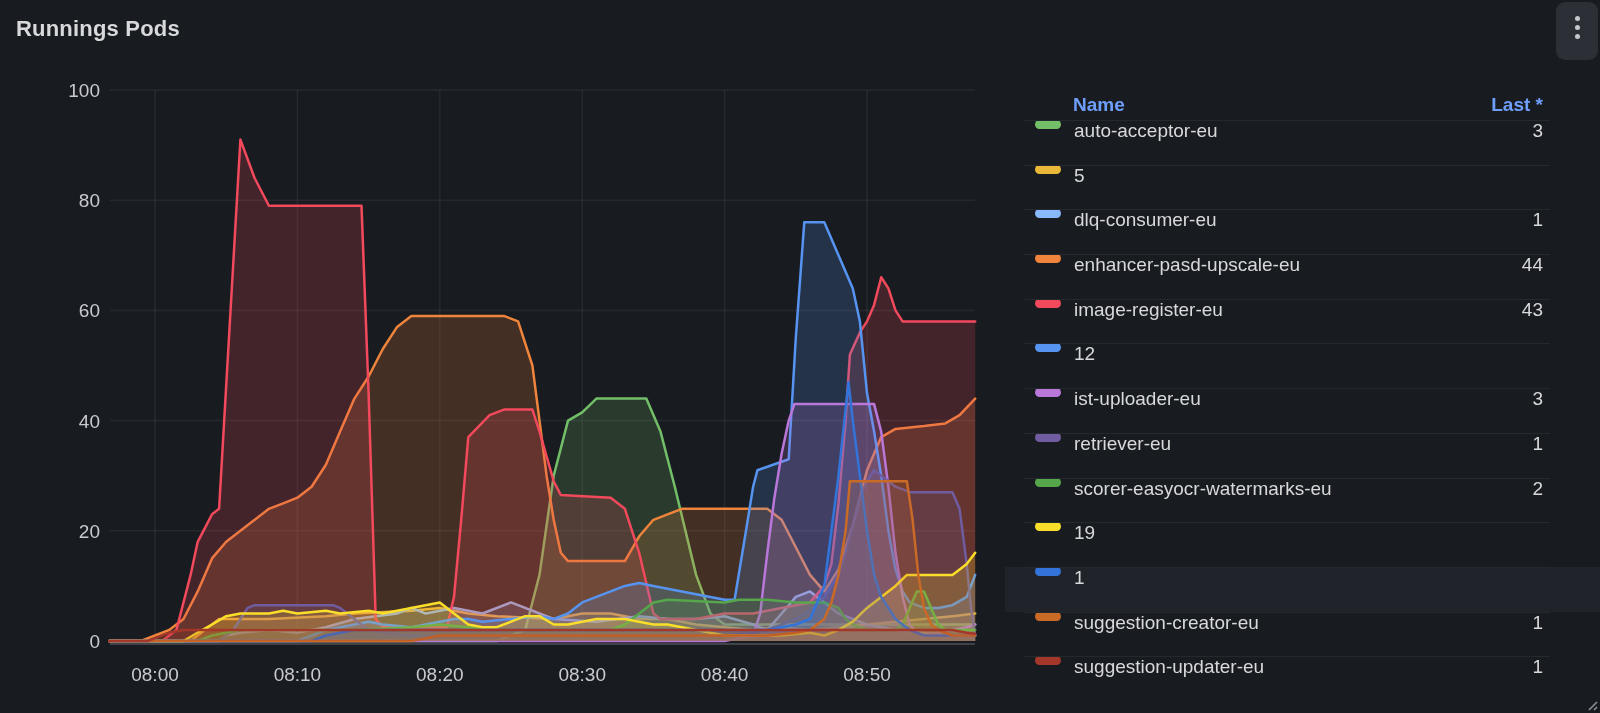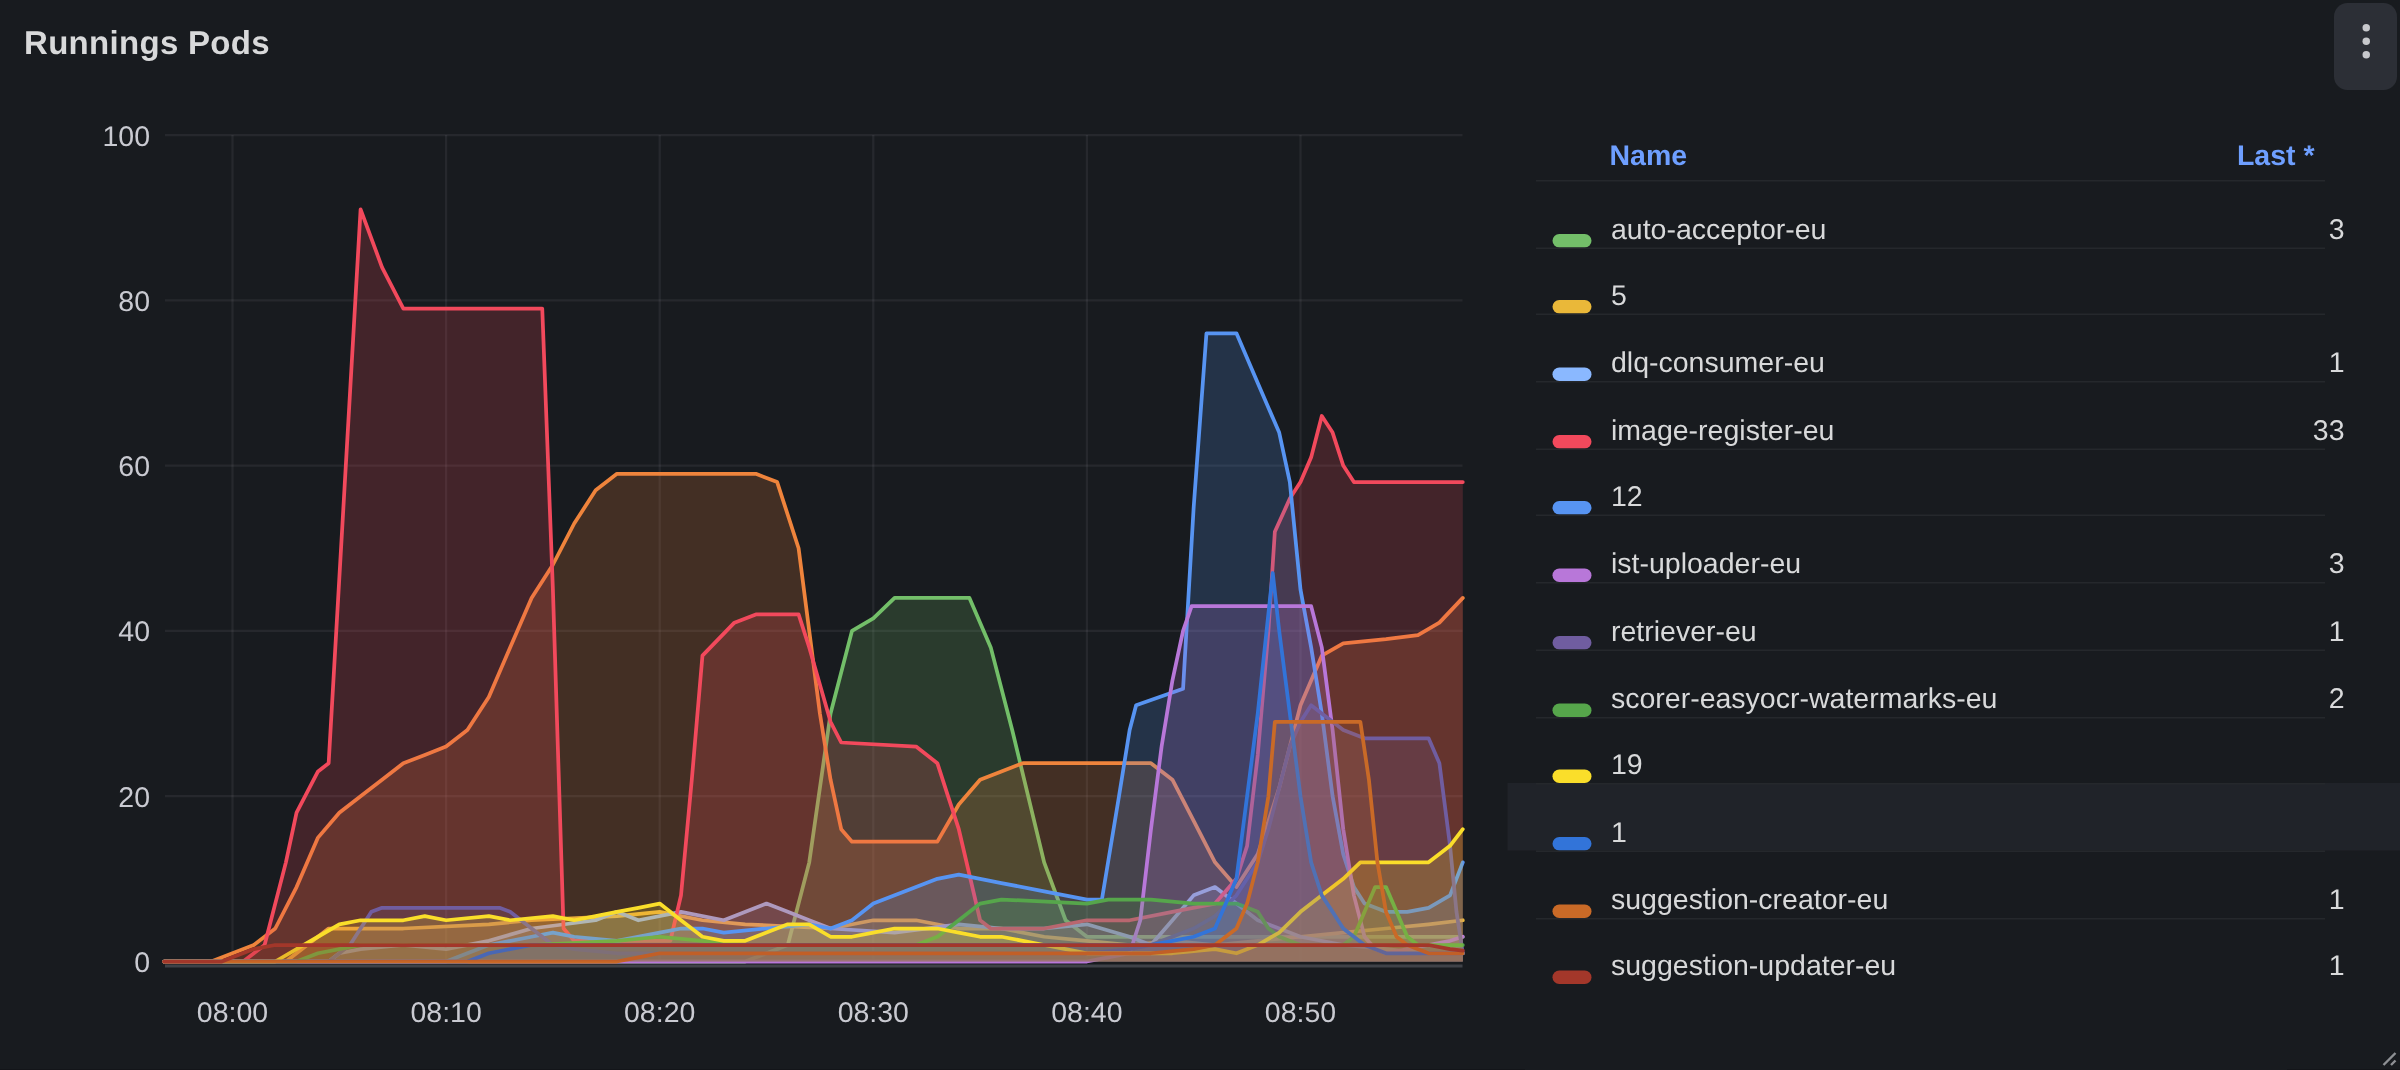--- a/index.html
+++ b/index.html
@@ -10,22 +10,22 @@
   .kebab-btn{position:absolute;top:2px;right:2px;width:42px;height:58px;background:#2C2F36;
              border-radius:9px;display:flex;align-items:flex-start;justify-content:center;
              padding-top:14px;box-sizing:border-box;cursor:pointer;}
   .kebab-dots{display:flex;flex-direction:column;gap:4px;}
   .kebab-dots i{width:5px;height:5px;border-radius:50%;background:#C7C8CC;display:block;}
   #chart-wrap{position:absolute;left:0;top:0;width:1000px;height:713px;}
   #legend{position:absolute;left:1005px;top:78px;width:595px;}
   .legend-header{display:flex;justify-content:space-between;align-items:center;height:42px;
                  padding:0 57px 0 68px;font-size:19px;font-weight:700;color:#6E9FFF;}
   .legend-header span{cursor:pointer;margin-top:12px;}
-  .legend-row{position:relative;height:44.7px;display:flex;align-items:flex-end;
-              box-sizing:border-box;padding-left:30px;padding-right:37px;cursor:pointer;}
+  .legend-row{position:relative;height:44.7px;display:flex;align-items:flex-start;
+              box-sizing:border-box;padding-left:30px;padding-right:57px;cursor:pointer;}
   .legend-row::before{content:"";position:absolute;left:19px;right:50px;top:0;height:1px;background:#25282C;}
   .legend-row.highlighted{background:#202329;}
   .swatch{width:26px;height:9px;border-radius:5px;margin-right:13px;flex:none;}
   .series-name{color:#D8D9DA;font-size:19px;flex:1;white-space:nowrap;overflow:hidden;}
   .series-value{color:#D8D9DA;font-size:19px;}
   .resize-grip{position:absolute;right:2px;bottom:2px;width:11px;height:11px;cursor:nwse-resize;}
 </style>
 </head>
 <body>
 
@@ -110,23 +110,28 @@
         <div class="legend-row">
     <span class="swatch" style="background: rgb(234, 184, 57);"></span>
     <span class="series-value">5</span>
   </div>
         <div class="legend-row">
     <span class="swatch" style="background: rgb(138, 184, 255);"></span>
     <span class="series-name">dlq-consumer-eu</span>
     <span class="series-value">1</span>
   </div>
         <div class="legend-row">
+    <span class="swatch" style="background: rgb(239, 132, 60);"></span>
+    <span class="series-name">enhancer-pasd-upscale-eu</span>
+    <span class="series-value">44</span>
+  </div>
+        <div class="legend-row">
     <span class="swatch" style="background: rgb(242, 73, 92);"></span>
     <span class="series-name">image-register-eu</span>
-    <span class="series-value">33</span>
+    <span class="series-value">43</span>
   </div>
         <div class="legend-row">
     <span class="swatch" style="background: rgb(87, 148, 242);"></span>
     <span class="series-value">12</span>
   </div>
         <div class="legend-row">
     <span class="swatch" style="background: rgb(184, 119, 217);"></span>
     <span class="series-name">ist-uploader-eu</span>
     <span class="series-value">3</span>
   </div>

